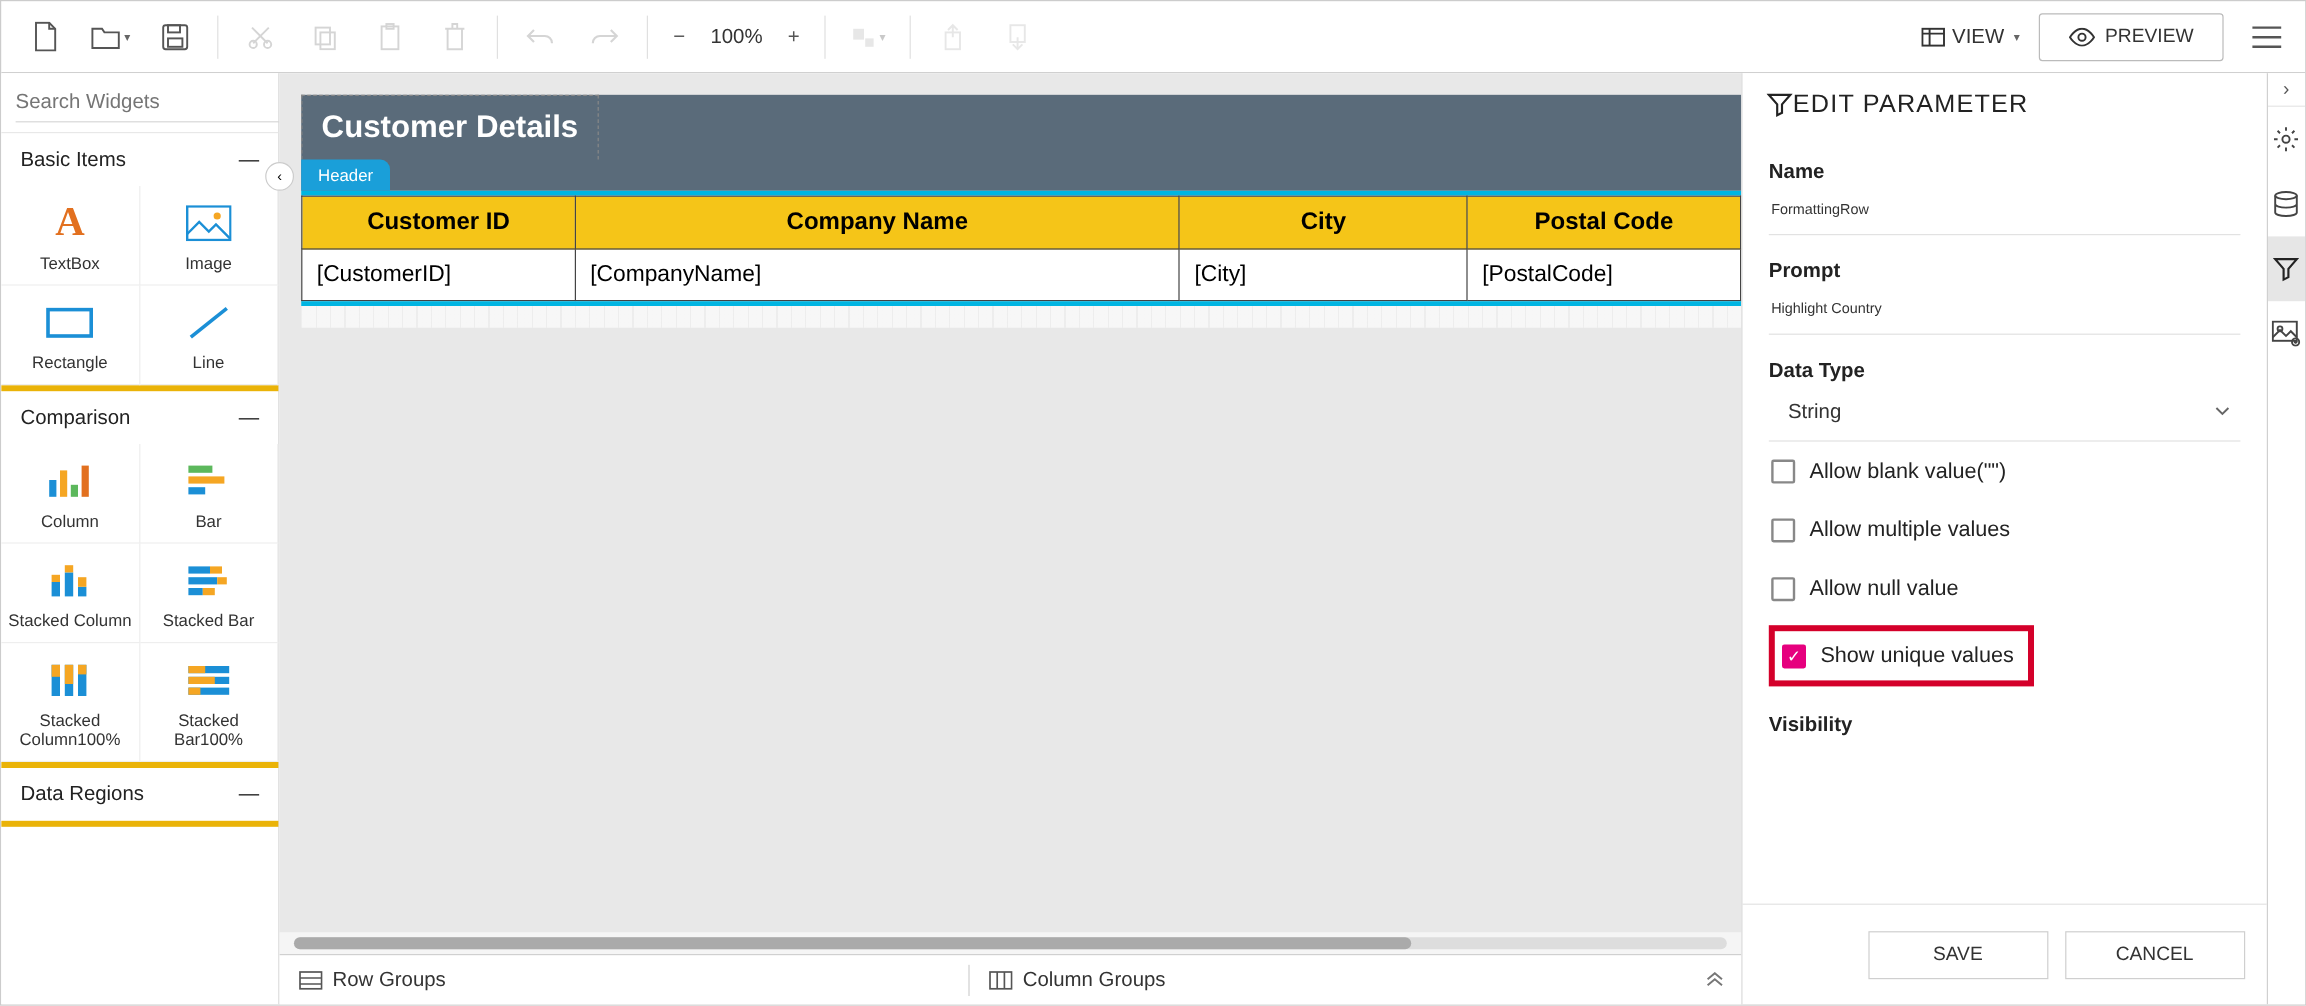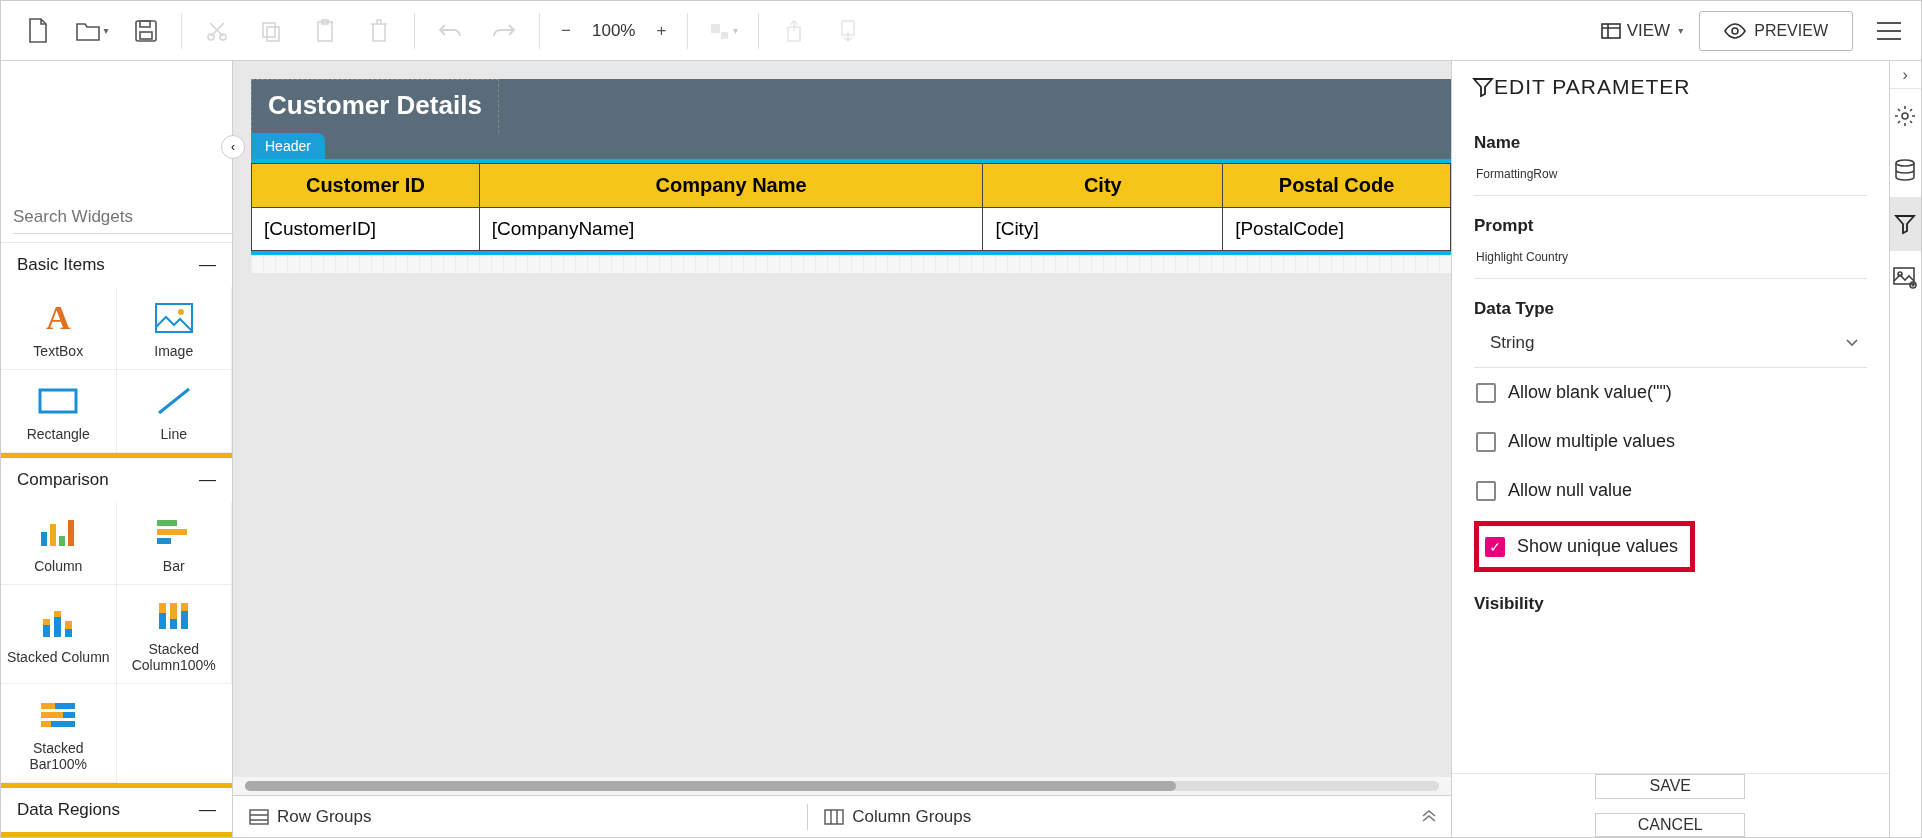--- a/index.html
+++ b/index.html
@@ -14,21 +14,21 @@
 .tb-spacer { flex: 1; }
 .tb-view { display: flex; align-items: center; gap: 6px; font-size: 17px; color: #333; padding: 0 12px; cursor: pointer; }
 .tb-preview { border: 1px solid #bbb; border-radius: 3px; height: 40px; padding: 0 24px; display: flex; align-items: center; gap: 8px; font-size: 16px; color: #333; cursor: pointer; }
 .tb-menu { width: 40px; height: 40px; display: flex; align-items: center; justify-content: center; cursor: pointer; color: #555; margin-left: 12px; }
 .caret { font-size: 10px; color: #666; margin-left: 2px; }
 
 
 .main { display: flex; height: calc(100% - 60px); position: relative; }
 
 
-.sidebar-left { width: 232px; border-right: 1px solid #d0d0d0; display: flex; flex-direction: column; background: #fff; justify-content: flex-end; }
+.sidebar-left { width: 232px; border-right: 1px solid #d0d0d0; display: flex; flex-direction: column; background: #fff; }
 .search-row { display: flex; align-items: center; padding: 8px 12px; border-bottom: 1px solid #e8e8e8; }
 .search-input { flex: 1; border: none; font-size: 17px; color: #888; outline: none; background: transparent; padding: 6px 0; border-bottom: 1px solid #d8d8d8; }
 .search-icon { color: #555; padding: 6px; cursor: pointer; }
 .collapse-handle { position: absolute; left: 220px; top: 74px; width: 24px; height: 24px; border: 1px solid #ccc; border-radius: 50%; background: #fff; display: flex; align-items: center; justify-content: center; font-size: 12px; cursor: pointer; z-index: 5; }
 .widget-category { border-bottom: 5px solid #eab308; }
 .cat-header { display: flex; justify-content: space-between; align-items: center; padding: 12px 16px; font-size: 17px; color: #222; cursor: pointer; }
 .widget-grid { display: grid; grid-template-columns: 1fr 1fr; }
 .widget-item { border-right: 1px solid #eee; border-bottom: 1px solid #eee; display: flex; flex-direction: column; align-items: center; justify-content: center; padding: 14px 4px 10px; cursor: pointer; font-size: 14px; color: #333; gap: 8px; }
 .widget-item .wicon { height: 34px; display: flex; align-items: center; justify-content: center; }
 
@@ -67,21 +67,21 @@
 .pp-body { flex: 1; overflow-y: auto; padding: 4px 22px 0; position: relative; }
 .pp-body::-webkit-scrollbar { width: 18px; }
 .pp-body::-webkit-scrollbar-thumb { background: #c8c8c8; }
 .pp-label { font-size: 17px; font-weight: 600; color: #222; margin-top: 20px; }
 .pp-value { font-size: 12px; color: #333; padding: 14px 2px; border-bottom: 1px solid #e2e2e2; }
 .pp-select { display: flex; justify-content: space-between; align-items: center; font-size: 17px; color: #333; padding: 14px 8px; border-bottom: 1px solid #e2e2e2; }
 .pp-check { display: flex; align-items: center; gap: 12px; font-size: 18px; color: #222; padding: 14px 2px; }
 .cbox { width: 20px; height: 20px; border: 2px solid #888; border-radius: 2px; display: flex; align-items: center; justify-content: center; }
 .cbox.checked { background: #e6007e; border-color: #e6007e; color: #fff; font-size: 14px; }
 .hl-box { border: 5px solid #d4002a; padding: 4px 10px 4px 4px; display: inline-flex; margin-top: 6px; }
-.pp-footer { height: 64px; border-top: 1px solid #e3e3e3; display: flex; justify-content: flex-end; align-items: center; gap: 14px; padding: 0 18px; flex-direction: column; }
+.pp-footer { height: 84px; border-top: 1px solid #e3e3e3; display: flex; justify-content: flex-end; align-items: center; gap: 14px; padding: 0 18px; }
 .pp-btn { min-width: 150px; height: 40px; border: 1px solid #cfcfcf; background: #fff; font-size: 16px; color: #333; cursor: pointer; }
 
 svg { display: block; }
 </style>
 </head>
 <body>
 
 <div class="top-toolbar">
   <div class="tb-btn">
     <svg width="22" height="26" viewBox="0 0 22 26" fill="none" stroke="#555" stroke-width="1.6">
@@ -276,20 +276,33 @@
               <svg width="38" height="30" viewBox="0 0 38 30">
                 <rect x="4" y="16" width="7" height="12" fill="#1b8fd6"></rect>
                 <rect x="4" y="10" width="7" height="6" fill="#f5a623"></rect>
                 <rect x="15" y="8" width="7" height="20" fill="#1b8fd6"></rect>
                 <rect x="15" y="2" width="7" height="6" fill="#f5a623"></rect>
                 <rect x="26" y="20" width="7" height="8" fill="#1b8fd6"></rect>
                 <rect x="26" y="12" width="7" height="8" fill="#f5a623"></rect>
               </svg>
             </span>
           <span style="text-align:center">Stacked Column</span>
+        </div>
+        <div class="widget-item">
+          <span class="wicon">
+              <svg width="38" height="30" viewBox="0 0 38 30">
+                <rect x="2" y="3" width="18" height="6" fill="#1b8fd6"></rect>
+                <rect x="20" y="3" width="10" height="6" fill="#f5a623"></rect>
+                <rect x="2" y="12" width="24" height="6" fill="#1b8fd6"></rect>
+                <rect x="26" y="12" width="8" height="6" fill="#f5a623"></rect>
+                <rect x="2" y="21" width="12" height="6" fill="#1b8fd6"></rect>
+                <rect x="14" y="21" width="10" height="6" fill="#f5a623"></rect>
+              </svg>
+            </span>
+          <span>Stacked Bar</span>
         </div>
         <div class="widget-item">
           <span class="wicon">
               <svg width="38" height="30" viewBox="0 0 38 30">
                 <rect x="4" y="2" width="7" height="26" fill="#1b8fd6"></rect>
                 <rect x="4" y="2" width="7" height="10" fill="#f5a623"></rect>
                 <rect x="15" y="2" width="7" height="26" fill="#1b8fd6"></rect>
                 <rect x="15" y="2" width="7" height="16" fill="#f5a623"></rect>
                 <rect x="26" y="2" width="7" height="26" fill="#1b8fd6"></rect>
                 <rect x="26" y="2" width="7" height="8" fill="#f5a623"></rect>

